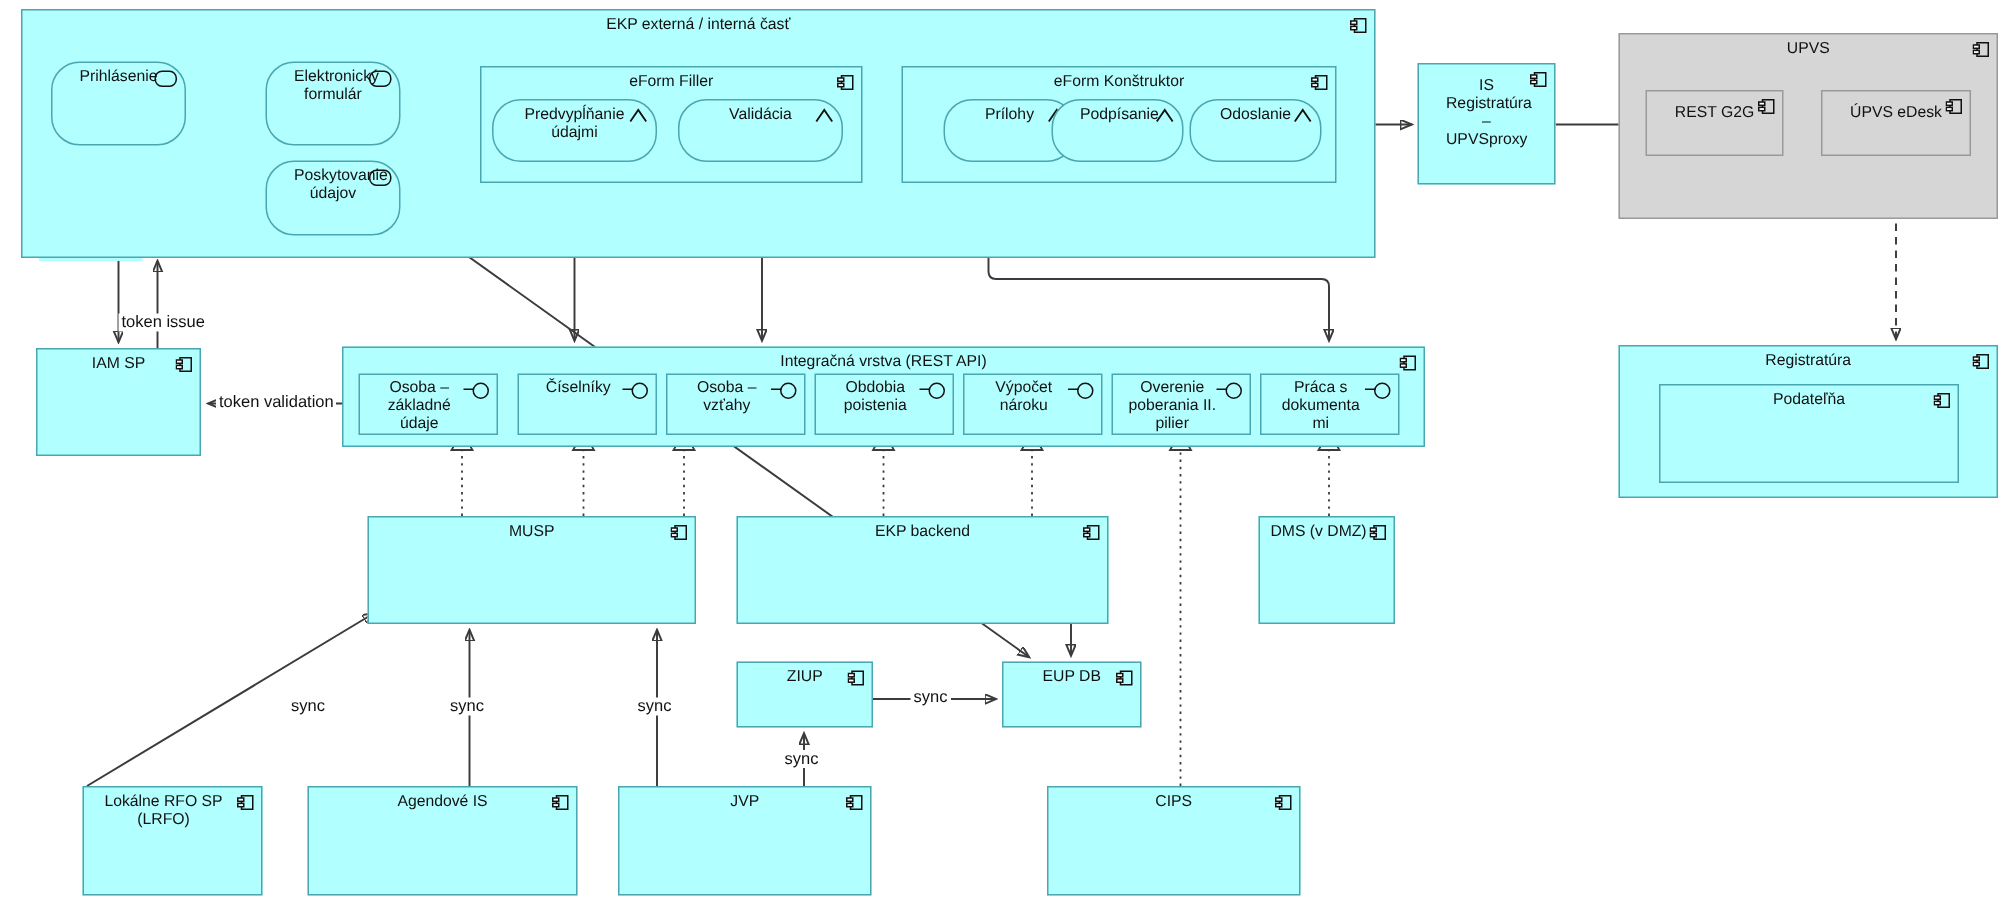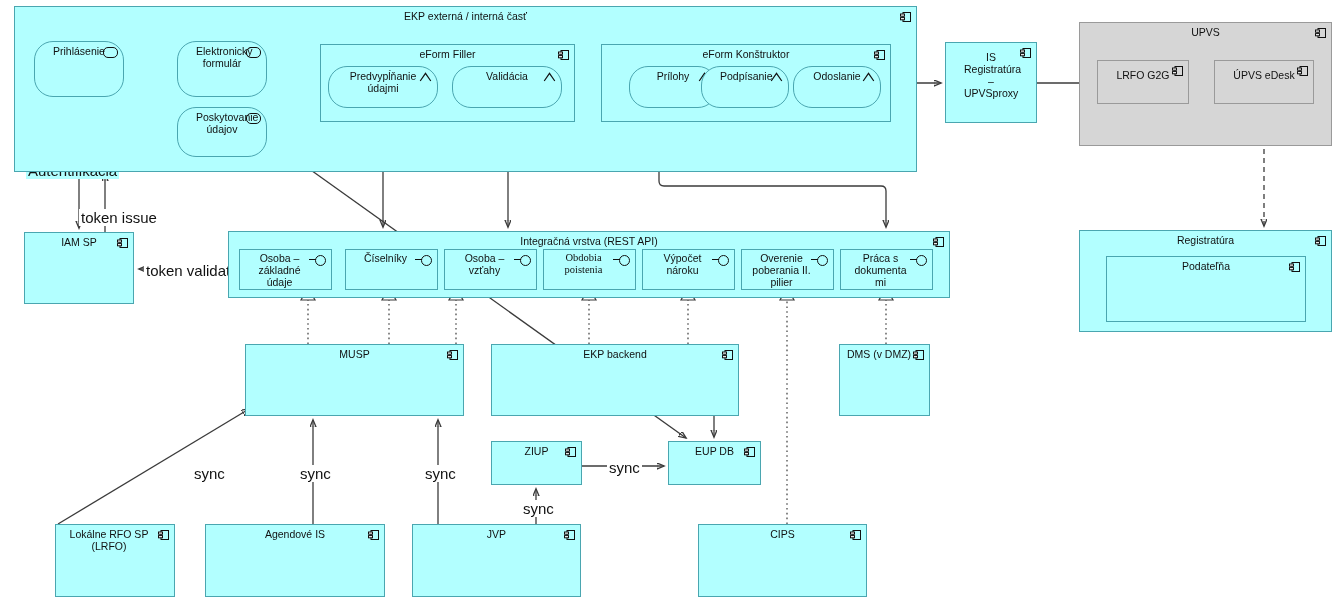--- a/index.html
+++ b/index.html
@@ -71,21 +71,21 @@
     border:1.3px solid #111;border-radius:50%;
   }
   
   .funcbadge{
     position:absolute;top:5px;right:5px;width:13px;height:10px;
   }
   .funcbadge svg{display:block;}
   
   .flabel{
     position:absolute;
-    font-size:15px;
+    font-size:11px;
     color:#111;
     white-space:nowrap;
     background:transparent;
   }
   .flabel.onwhite{background:#ffffff;padding:0 2px;}
   .flabel.oncyan{background:#b2ffff;padding:0 2px;}
   
   #wires{
     position:absolute;left:0;top:0;width:1334px;height:605px;
     pointer-events:none;
@@ -211,21 +211,21 @@
     <div class="cap">UPVS</div>
     <span class="badge">
       <svg viewBox="0 0 12 12">
           <rect x="3" y="1.5" width="7.5" height="9" fill="none" stroke="#111" stroke-width="1"></rect>
           <rect x="0.5" y="3" width="4" height="2.2" fill="#fff" stroke="#111" stroke-width="1"></rect>
           <rect x="0.5" y="6.6" width="4" height="2.2" fill="#fff" stroke="#111" stroke-width="1"></rect>
         </svg>
     </span>
   </div>
   <div class="node gray zmid" style="left:1097px;top:60px;width:92px;height:44px;">
-    <div class="cap" style="top:8px;">LRFO G2G</div>
+    <div class="cap" style="top:8px;">REST G2G</div>
     <span class="badge">
       <svg viewBox="0 0 12 12">
           <rect x="3" y="1.5" width="7.5" height="9" fill="none" stroke="#111" stroke-width="1"></rect>
           <rect x="0.5" y="3" width="4" height="2.2" fill="#fff" stroke="#111" stroke-width="1"></rect>
           <rect x="0.5" y="6.6" width="4" height="2.2" fill="#fff" stroke="#111" stroke-width="1"></rect>
         </svg>
     </span>
   </div>
   <div class="node gray zmid" style="left:1214px;top:60px;width:100px;height:44px;">
     <div class="cap" style="top:8px;">ÚPVS eDesk</div>
@@ -298,21 +298,21 @@
       </span>
   </div>
   <div class="node zmid" style="left:444px;top:249px;width:93px;height:41px;">
     <div class="cap" style="top:2px;padding:0 16px 0 4px;">Osoba –
 vzťahy</div>
     <span class="ifacebadge">
         <span class="stub"></span>
         <span class="circ"></span>
       </span>
   </div>
-  <div class="node zmid" style="left:543px;top:249px;width:93px;height:41px;font-family:Liberation Serif, serif;">
+  <div class="node zmid" style="left:543px;top:249px;width:93px;height:41px;">
     <div class="cap" style="top:2px;padding:0 16px 0 4px;">Obdobia
 poistenia</div>
     <span class="ifacebadge">
         <span class="stub"></span>
         <span class="circ"></span>
       </span>
   </div>
   <div class="node zmid" style="left:642px;top:249px;width:93px;height:41px;">
     <div class="cap" style="top:2px;padding:0 16px 0 4px;">Výpočet
 nároku</div>

